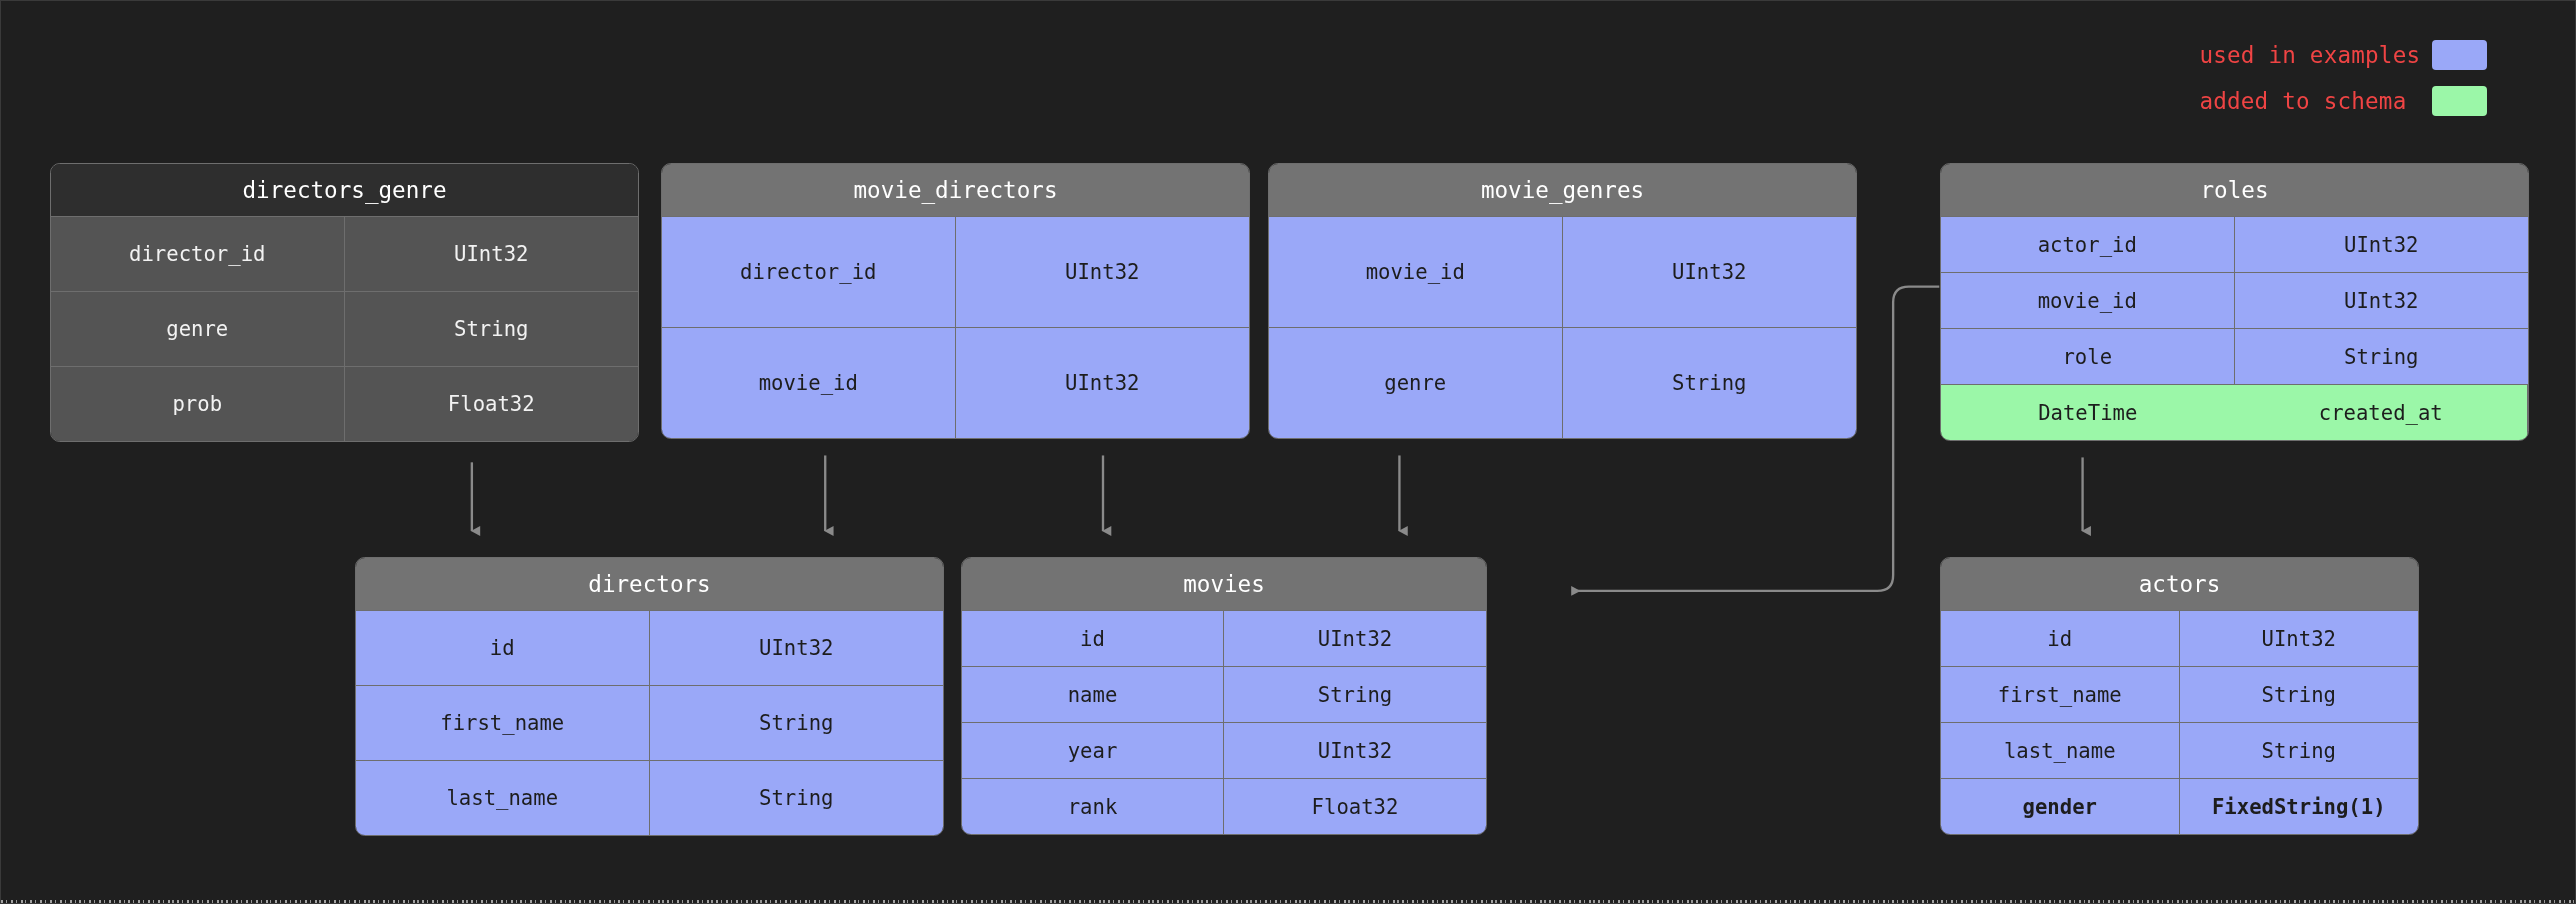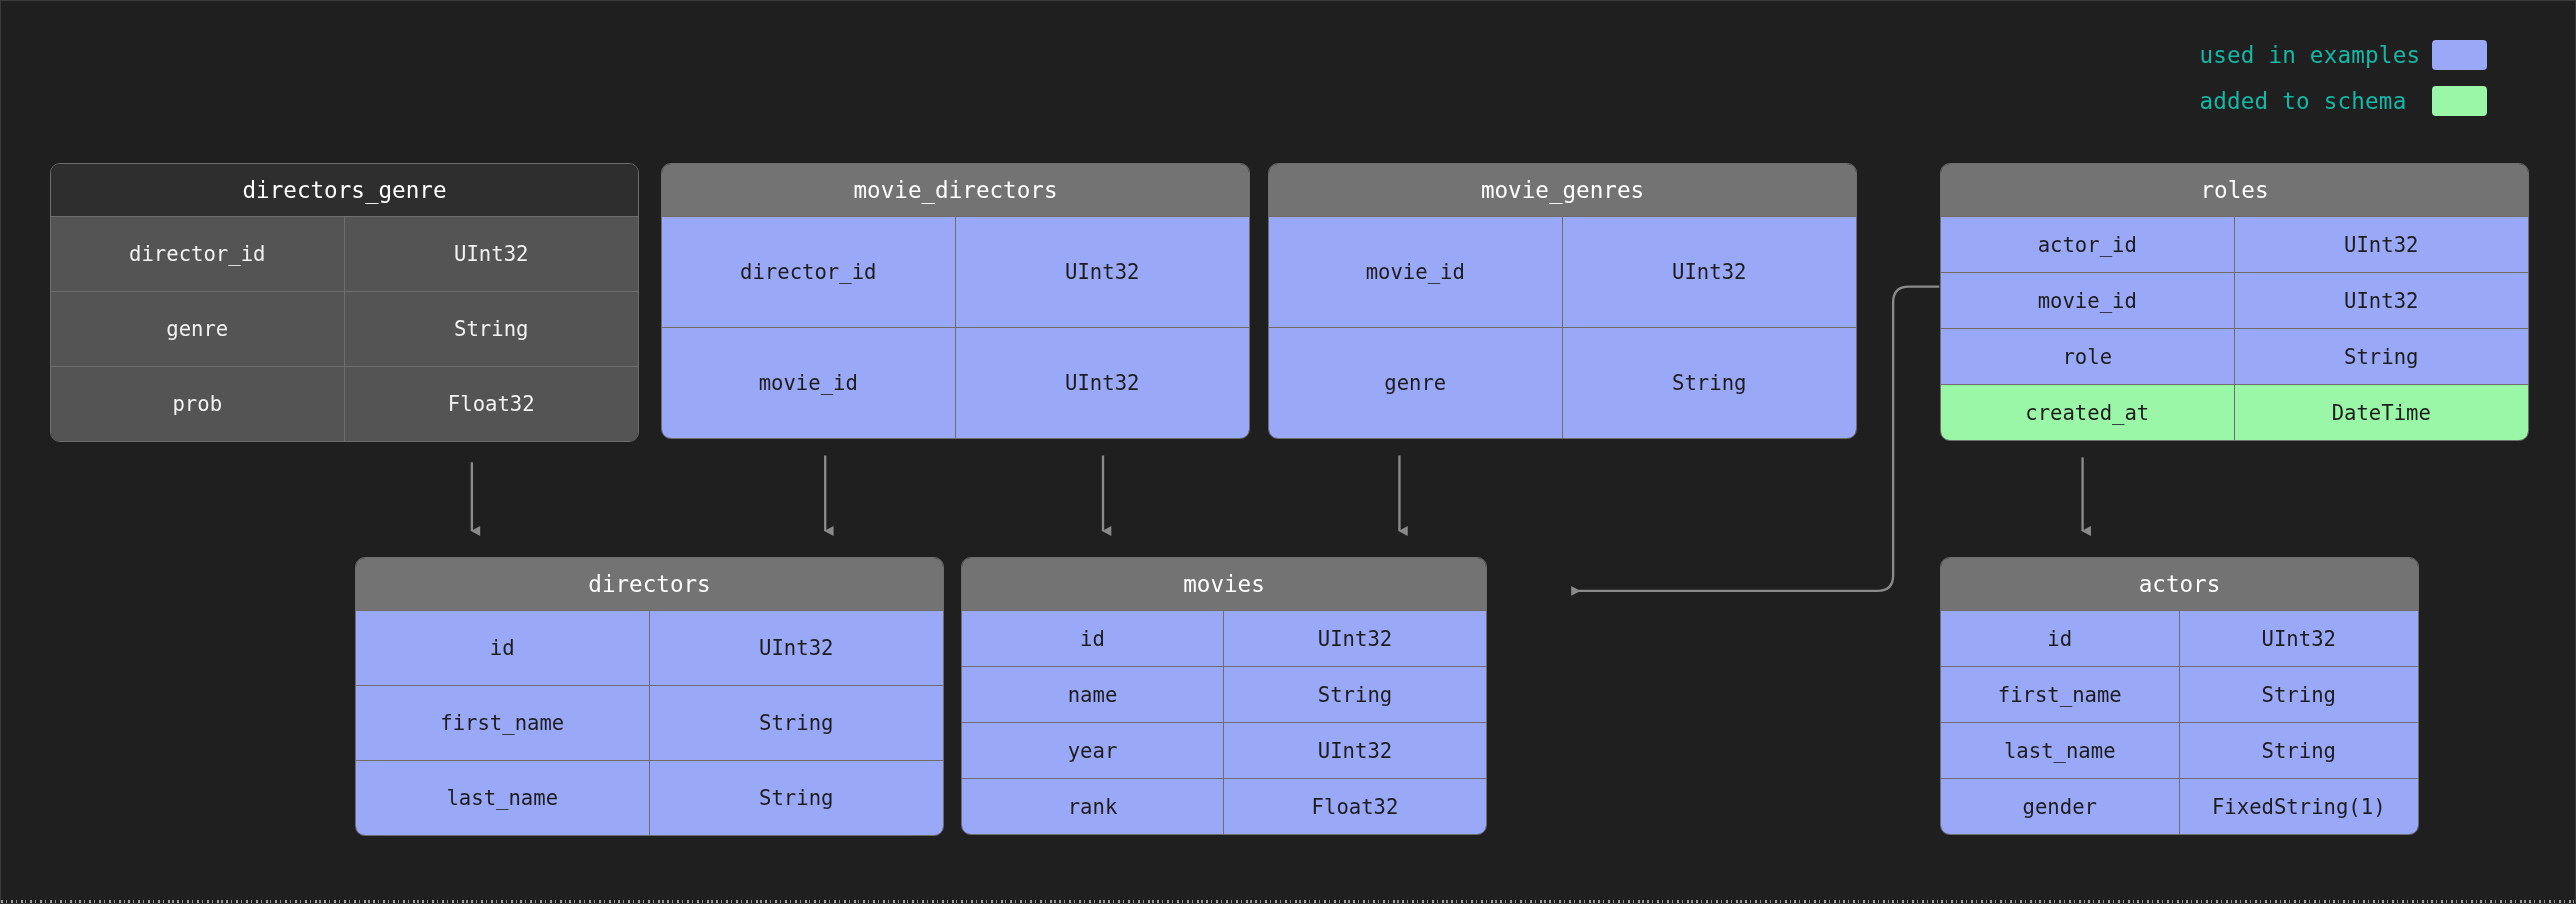--- a/index.html
+++ b/index.html
@@ -35,21 +35,21 @@
     gap: 21.6px;
     justify-content: flex-end;
   }
   .legend-swatch {
     width: 55px;
     height: 29.5px;
     border-radius: 3.9px;
     flex: 0 0 auto;
   }
   .legend-label {
-    color: #14b8a6;
+    color: #ef4444;
     font-size: 22.6px;
     letter-spacing: 0.2px;
     white-space: nowrap;
     width: 211px;
   }
 
   
   .tbl {
     position: absolute;
     border-radius: 9.8px;
@@ -199,22 +199,22 @@
     </div>
     <div class="tbl-row" style="height:56px;">
       <div class="cell col-name">movie_id</div>
       <div class="cell col-type">UInt32</div>
     </div>
     <div class="tbl-row" style="height:56px;">
       <div class="cell col-name">role</div>
       <div class="cell col-type">String</div>
     </div>
     <div class="tbl-row added" style="height:56px;">
+      <div class="cell col-type">DateTime</div>
       <div class="cell col-name">created_at</div>
-      <div class="cell col-type">DateTime</div>
     </div>
   </div>
 
   <div class="tbl theme-blue" style="left:354px; top:556px; width:589px;">
     <div class="tbl-title" style="height:52px;">directors</div>
     <div class="tbl-row" style="height:75px;">
       <div class="cell col-name">id</div>
       <div class="cell col-type">UInt32</div>
     </div>
     <div class="tbl-row" style="height:75px;">
@@ -254,21 +254,21 @@
       <div class="cell col-type">UInt32</div>
     </div>
     <div class="tbl-row" style="height:56px;">
       <div class="cell col-name">first_name</div>
       <div class="cell col-type">String</div>
     </div>
     <div class="tbl-row" style="height:56px;">
       <div class="cell col-name">last_name</div>
       <div class="cell col-type">String</div>
     </div>
-    <div class="tbl-row" style="height:56px;">
+    <div class="tbl-row" style="height:56px;font-weight:bold;">
       <div class="cell col-name">gender</div>
       <div class="cell col-type">FixedString(1)</div>
     </div>
   </div>
 
   <div class="bottom-strip"></div>
 </div>
 
 
 </body></html>

